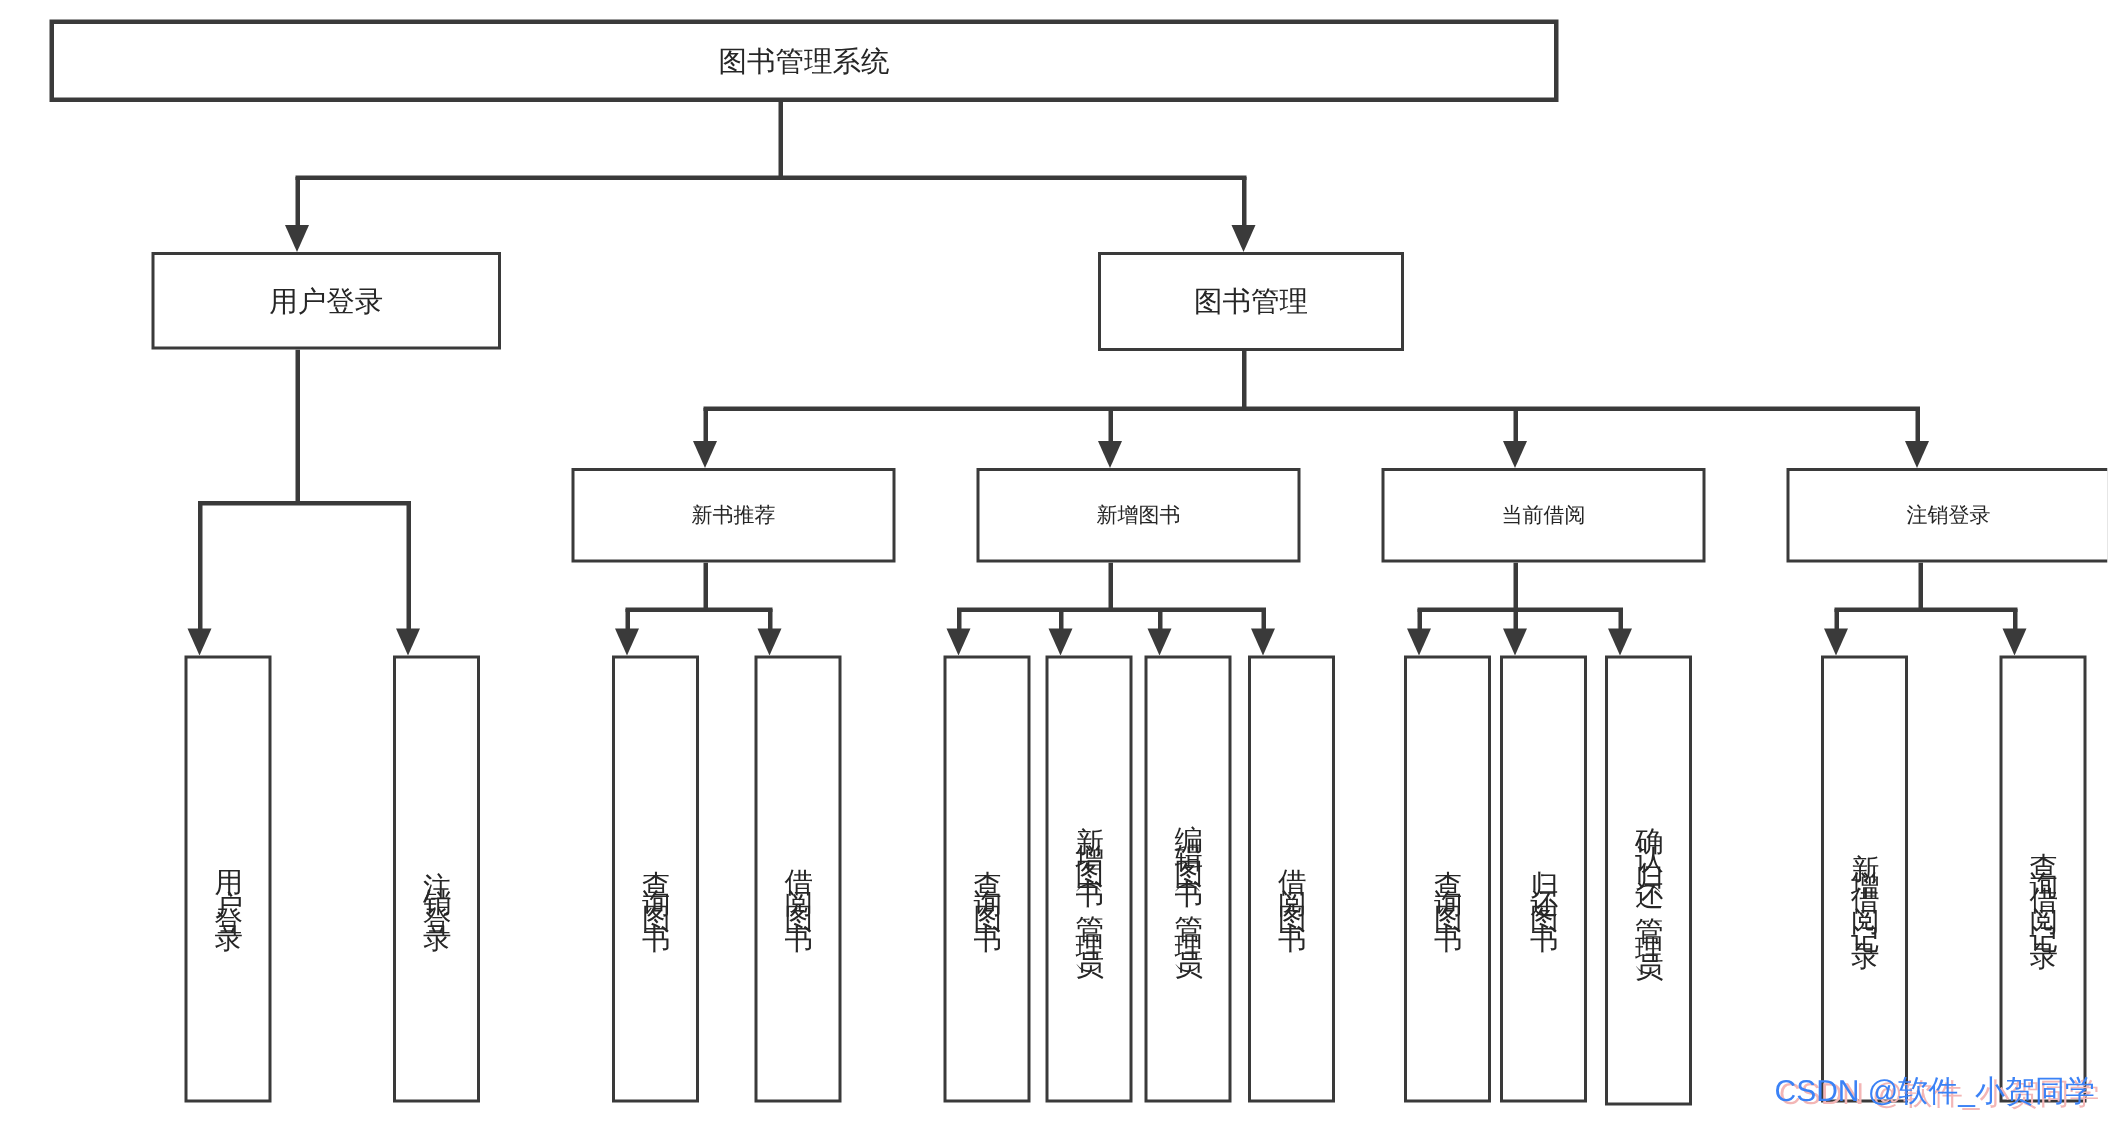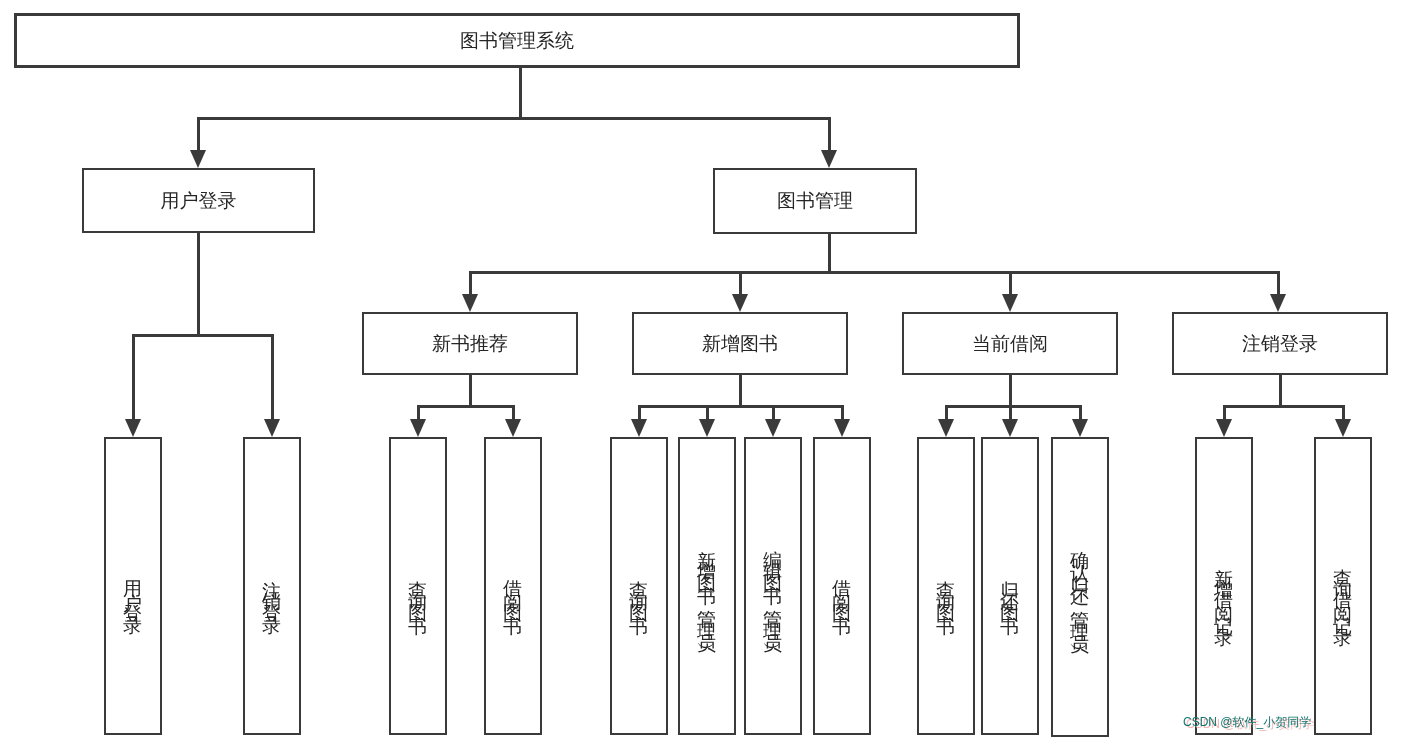--- a/index.html
+++ b/index.html
@@ -16,45 +16,46 @@
     overflow:hidden;
   }
   .node{
     position:absolute;
     border:2px solid var(--line);
     background:#fff;
     color:var(--text);
     display:flex;align-items:center;justify-content:center;
     box-sizing:border-box;
     text-align:center;
+    margin-left:19px;
   }
   .node.root{border-width:3px;font-size:19px;}
   .node.h2{font-size:19px;}
-  .node.h3{font-size:19px;}
+  .node.h3{font-size:14px;}
   .node.leaf{
     writing-mode:vertical-rl;
     text-orientation:mixed;
     font-size:19px;
     letter-spacing:12px;
     line-height:1;
     padding-top:6px;
   }
   .vline{position:absolute;width:3px;background:var(--line);}
   .hline{position:absolute;height:3px;background:var(--line);}
   .arrow{
     position:absolute;width:0;height:0;
     border-left:8px solid transparent;
     border-right:8px solid transparent;
     border-top:18px solid var(--line);
   }
   .watermark{
     position:absolute;
     left:1183px;top:714px;
-    font-size:12px;
-    color:#0f766e;
+    font-size:20px;
+    color:#3b82f6;
     text-shadow:3px 2px 0 #f3b6b6;
     white-space:nowrap;
   }
 </style>
 </head>
 <body>
 
 <div class="canvas">
 
   <div id="connectors">

